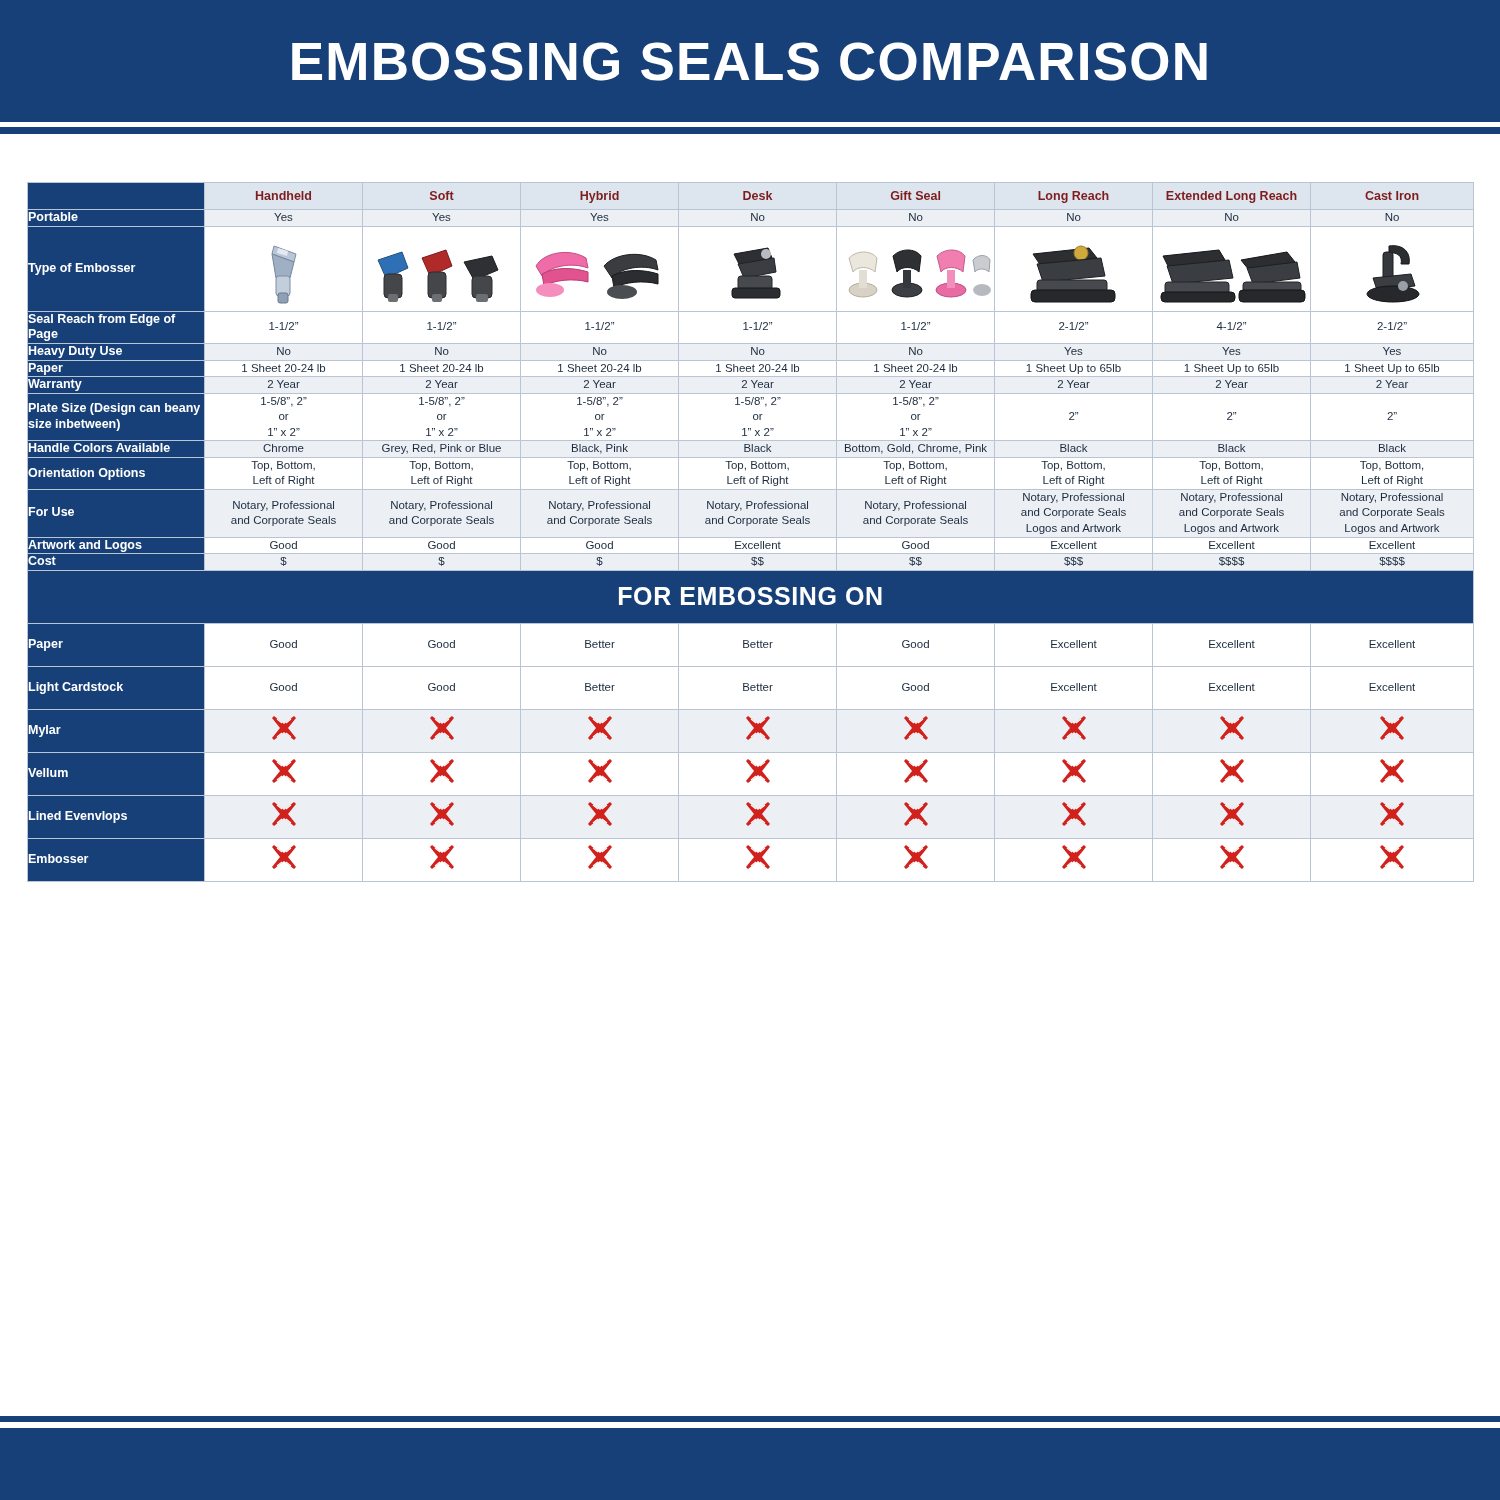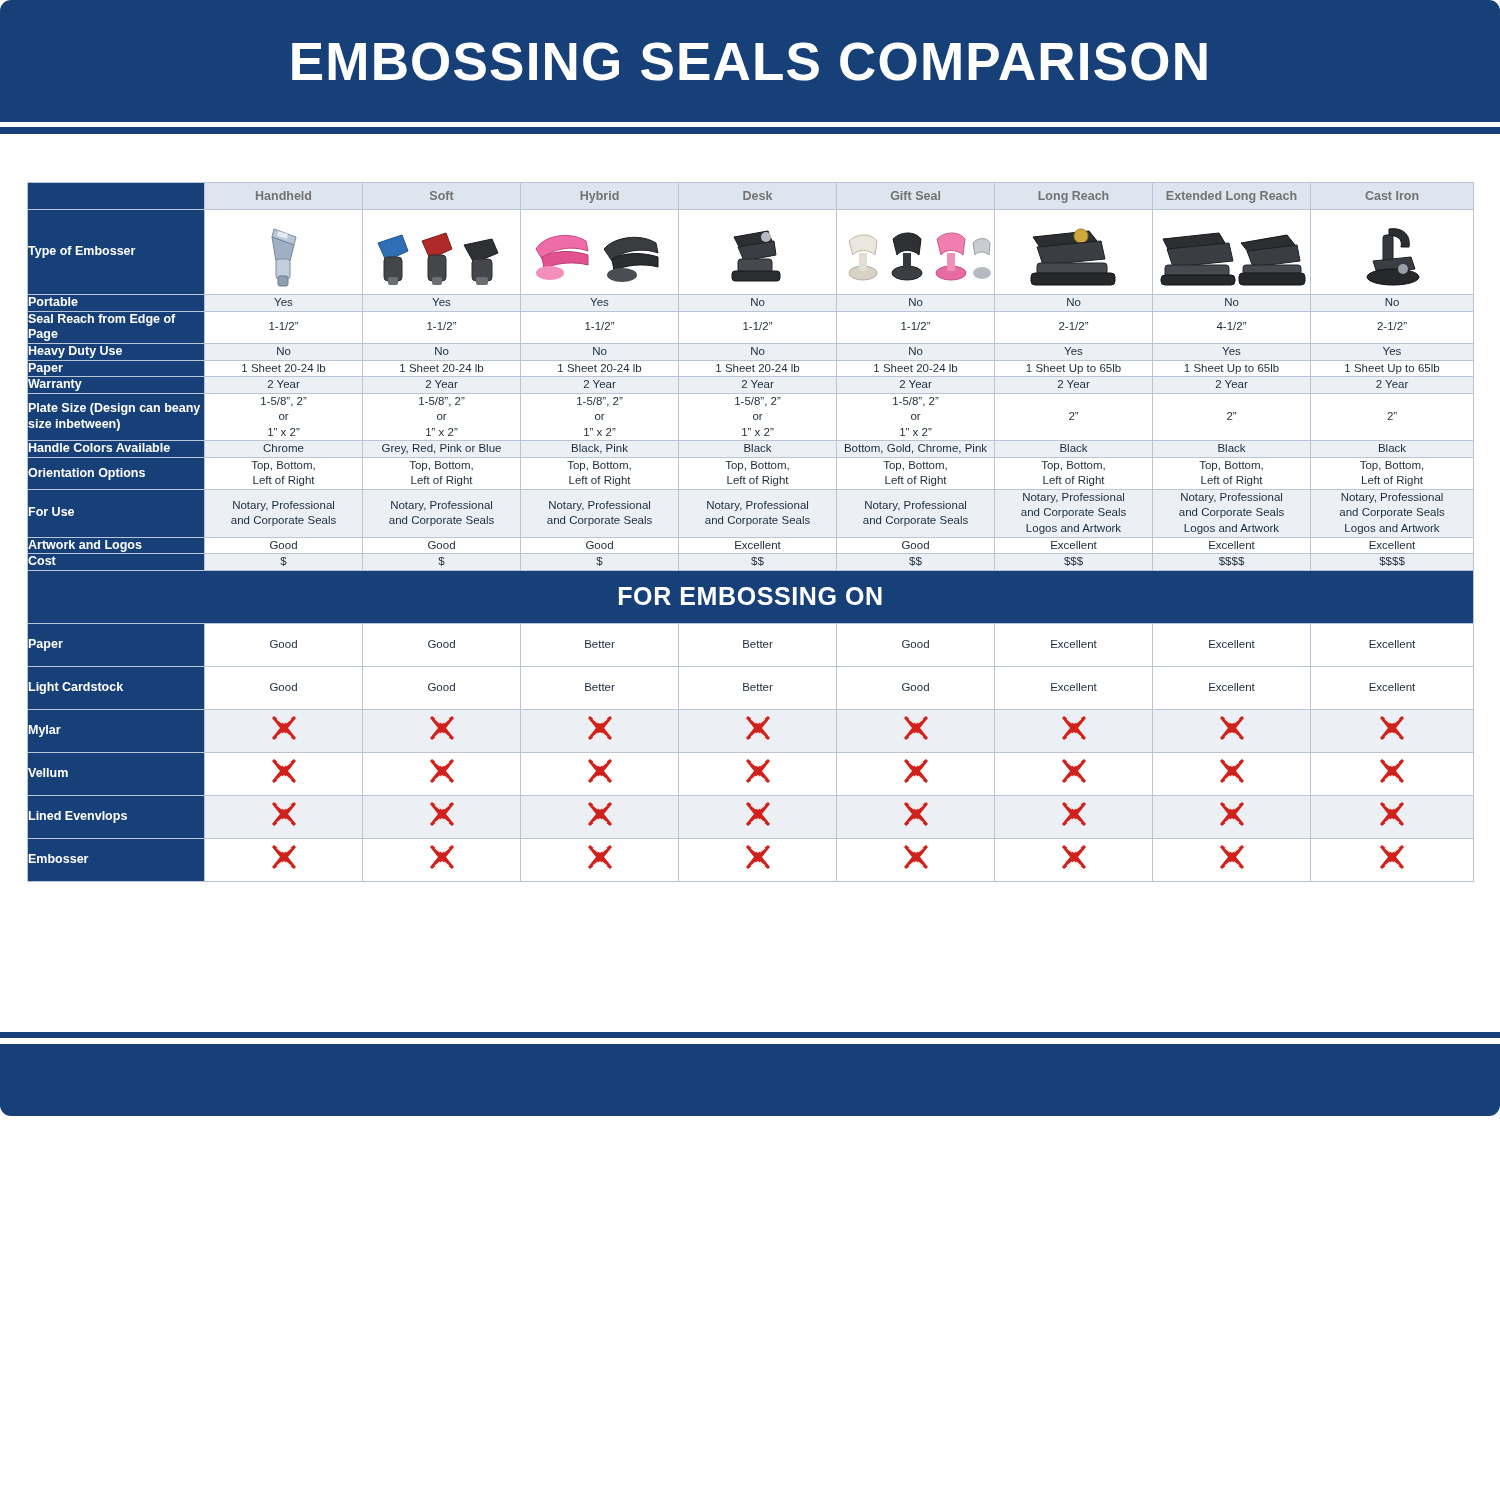--- a/index.html
+++ b/index.html
@@ -3,26 +3,25 @@
 <meta charset="utf-8">
 <style>
   html, body {
     margin: 0;
     padding: 0;
     background: #ffffff;
     font-family: "Liberation Sans", sans-serif;
   }
   #page {
     width: 1500px;
-    height: 1116px;
+    height: 1500px;
     position: relative;
     background: #ffffff;
     overflow: hidden;
     box-sizing: border-box;
-    border-radius: 11px;
   }
   
   .header-band {
     position: absolute;
     top: 0; left: 0;
     width: 1500px;
     height: 122px;
     background: #174079;
     display: flex;
     align-items: center;
@@ -90,21 +89,21 @@
     font-size: 12.5px;
     font-weight: bold;
     text-align: left;
     padding: 6px 0 6px 10px;
     line-height: 1.25;
     border: 1px solid #174079;
     width: 177px;
   }
   .colhead {
     background: #dde5ef;
-    color: #737373;
+    color: #7f1d1d;
     font-size: 12.5px;
     font-weight: bold;
     text-align: center;
     height: 26px;
     padding: 4px 2px;
   }
   .corner {
     background: #174079;
     border: 1px solid #174079;
   }
@@ -180,20 +179,31 @@
             <td class="colhead">Handheld</td>
             <td class="colhead">Soft</td>
             <td class="colhead">Hybrid</td>
             <td class="colhead">Desk</td>
             <td class="colhead">Gift Seal</td>
             <td class="colhead">Long Reach</td>
             <td class="colhead">Extended Long Reach</td>
             <td class="colhead">Cast Iron</td>
           </tr>
           <tr>
+            <td class="rowlabel">Portable</td>
+            <td class="cell alt" style="white-space: pre-line;">Yes</td>
+            <td class="cell alt" style="white-space: pre-line;">Yes</td>
+            <td class="cell alt" style="white-space: pre-line;">Yes</td>
+            <td class="cell alt" style="white-space: pre-line;">No</td>
+            <td class="cell alt" style="white-space: pre-line;">No</td>
+            <td class="cell alt" style="white-space: pre-line;">No</td>
+            <td class="cell alt" style="white-space: pre-line;">No</td>
+            <td class="cell alt" style="white-space: pre-line;">No</td>
+          </tr>
+          <tr>
             <td class="rowlabel">Type of Embosser</td>
             <td class="imgcell">
               <div class="art">
                 <svg width="60" height="70" viewBox="0 0 60 70">
     <g>
       <path d="M20 8 L42 16 L40 24 L18 16 Z" fill="#b9c6d6" stroke="#7e8da1" stroke-width="1"></path>
       <path d="M18 16 L40 24 L36 40 L22 40 Z" fill="#9fb0c4" stroke="#76869a" stroke-width="1"></path>
       <rect x="22" y="38" width="14" height="20" rx="3" fill="#c3cedd" stroke="#7e8da1" stroke-width="1"></rect>
       <rect x="24" y="55" width="10" height="10" rx="2" fill="#8fa0b5" stroke="#6b7a8d" stroke-width="1"></rect>
       <path d="M24 10 L34 13 L33 18 L23 15 Z" fill="#e3e9f0"></path>
@@ -313,31 +323,20 @@
     <g>
       <path d="M40 10 C54 8, 62 16, 60 28 L52 28 C54 20, 48 16, 40 17 Z" fill="#2b2d30" stroke="#151719" stroke-width="1"></path>
       <rect x="34" y="16" width="10" height="30" rx="3" fill="#35383c" stroke="#1c1e20" stroke-width="1"></rect>
       <path d="M24 42 L62 38 L66 50 L28 54 Z" fill="#3a3d41" stroke="#1d1f22" stroke-width="1"></path>
       <ellipse cx="44" cy="58" rx="26" ry="8" fill="#26282b" stroke="#131517" stroke-width="1"></ellipse>
       <circle cx="54" cy="50" r="5" fill="#9aa0a7"></circle>
     </g>
   </svg>
               </div>
             </td>
-          </tr>
-          <tr>
-            <td class="rowlabel">Portable</td>
-            <td class="cell alt" style="white-space: pre-line;">Yes</td>
-            <td class="cell alt" style="white-space: pre-line;">Yes</td>
-            <td class="cell alt" style="white-space: pre-line;">Yes</td>
-            <td class="cell alt" style="white-space: pre-line;">No</td>
-            <td class="cell alt" style="white-space: pre-line;">No</td>
-            <td class="cell alt" style="white-space: pre-line;">No</td>
-            <td class="cell alt" style="white-space: pre-line;">No</td>
-            <td class="cell alt" style="white-space: pre-line;">No</td>
           </tr>
           <tr>
             <td class="rowlabel">Seal Reach from Edge of Page</td>
             <td class="cell plain" style="white-space: pre-line;">1-1/2”</td>
             <td class="cell plain" style="white-space: pre-line;">1-1/2”</td>
             <td class="cell plain" style="white-space: pre-line;">1-1/2”</td>
             <td class="cell plain" style="white-space: pre-line;">1-1/2”</td>
             <td class="cell plain" style="white-space: pre-line;">1-1/2”</td>
             <td class="cell plain" style="white-space: pre-line;">2-1/2”</td>
             <td class="cell plain" style="white-space: pre-line;">4-1/2”</td>

